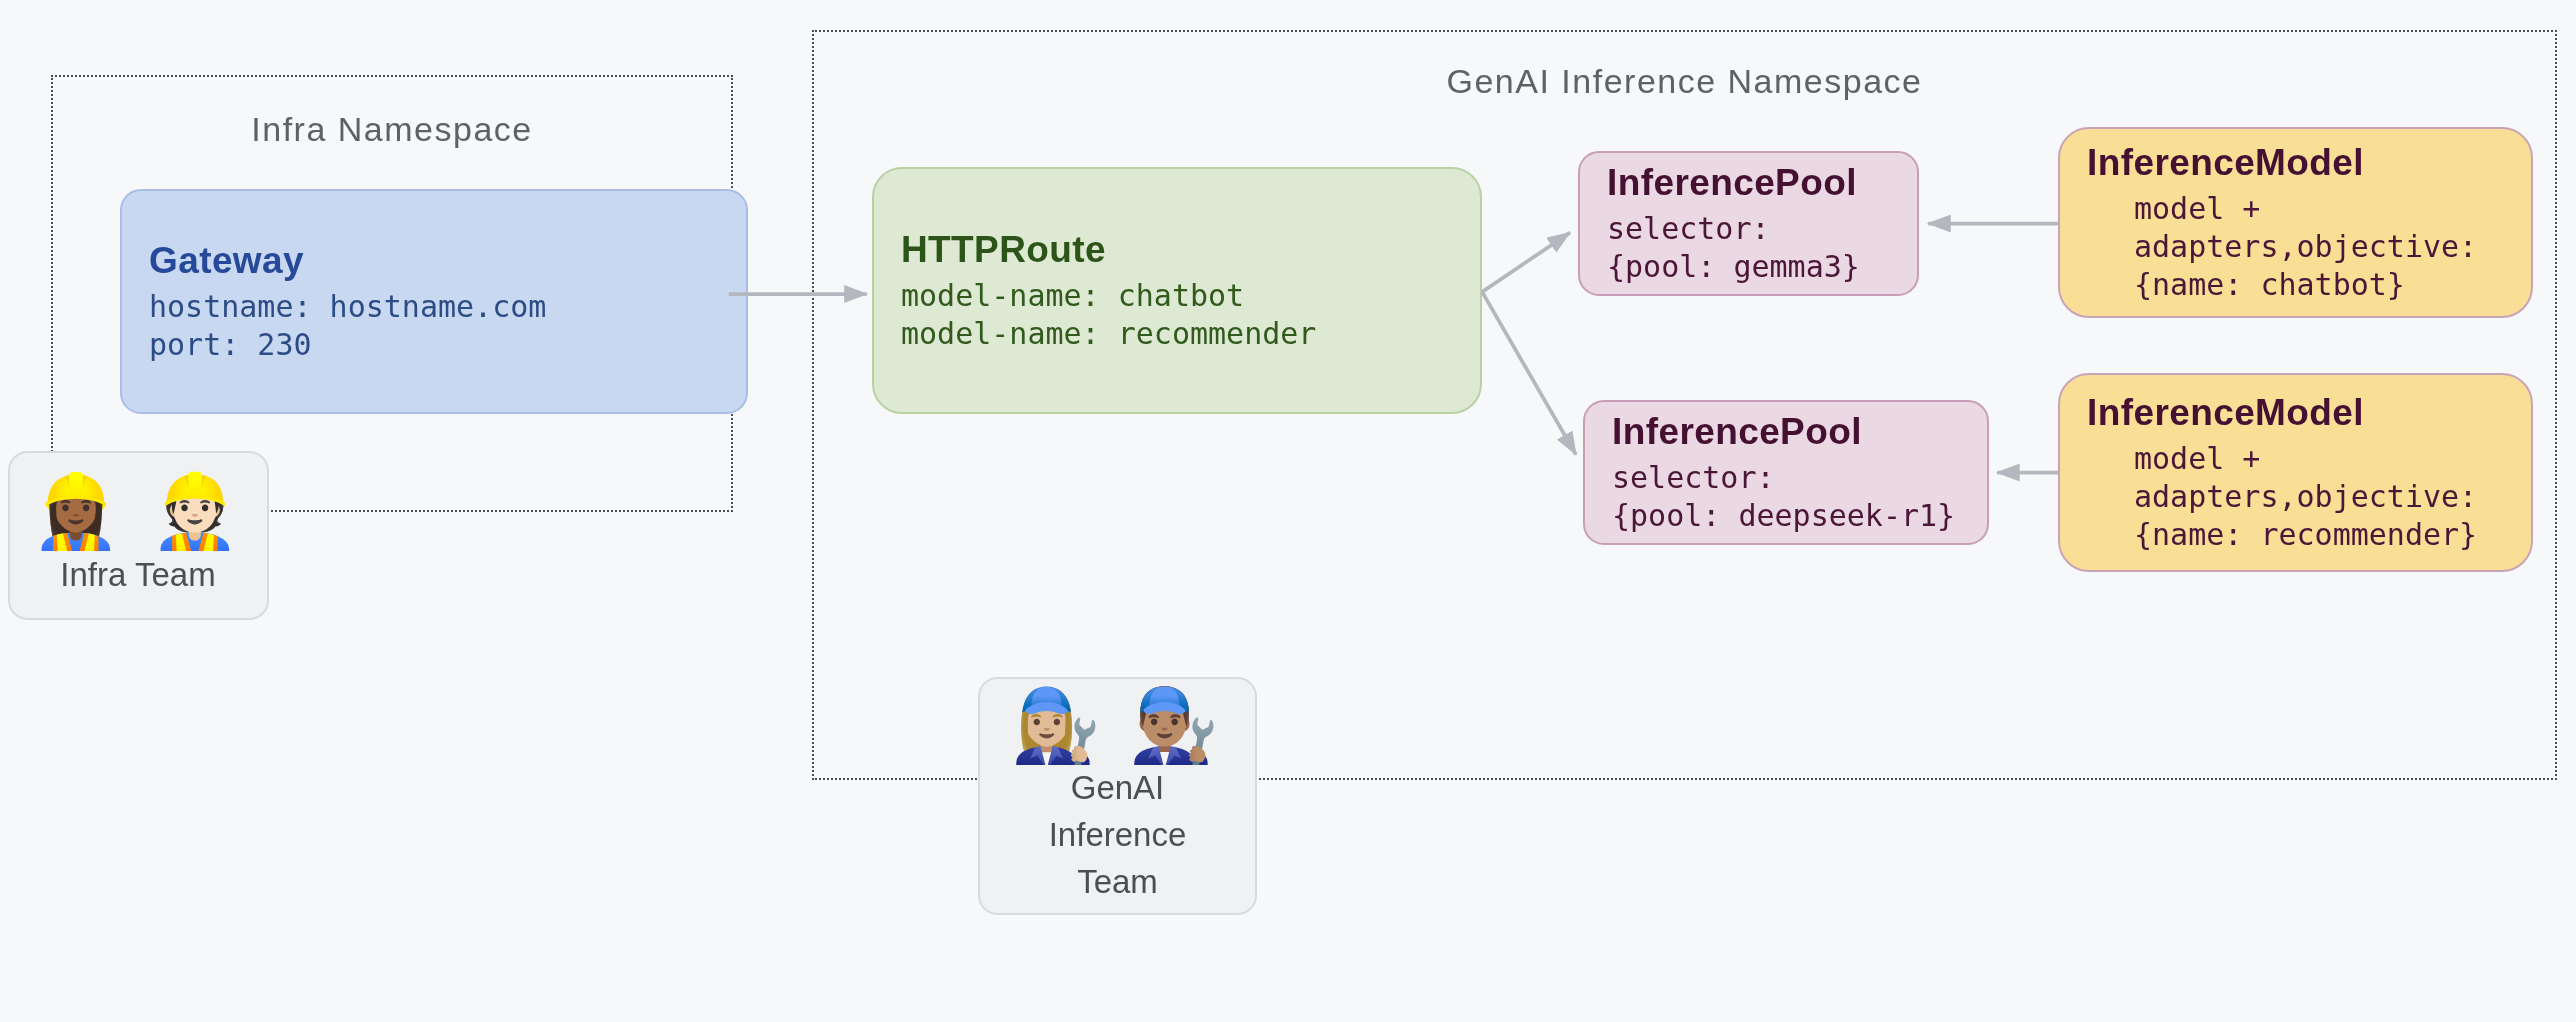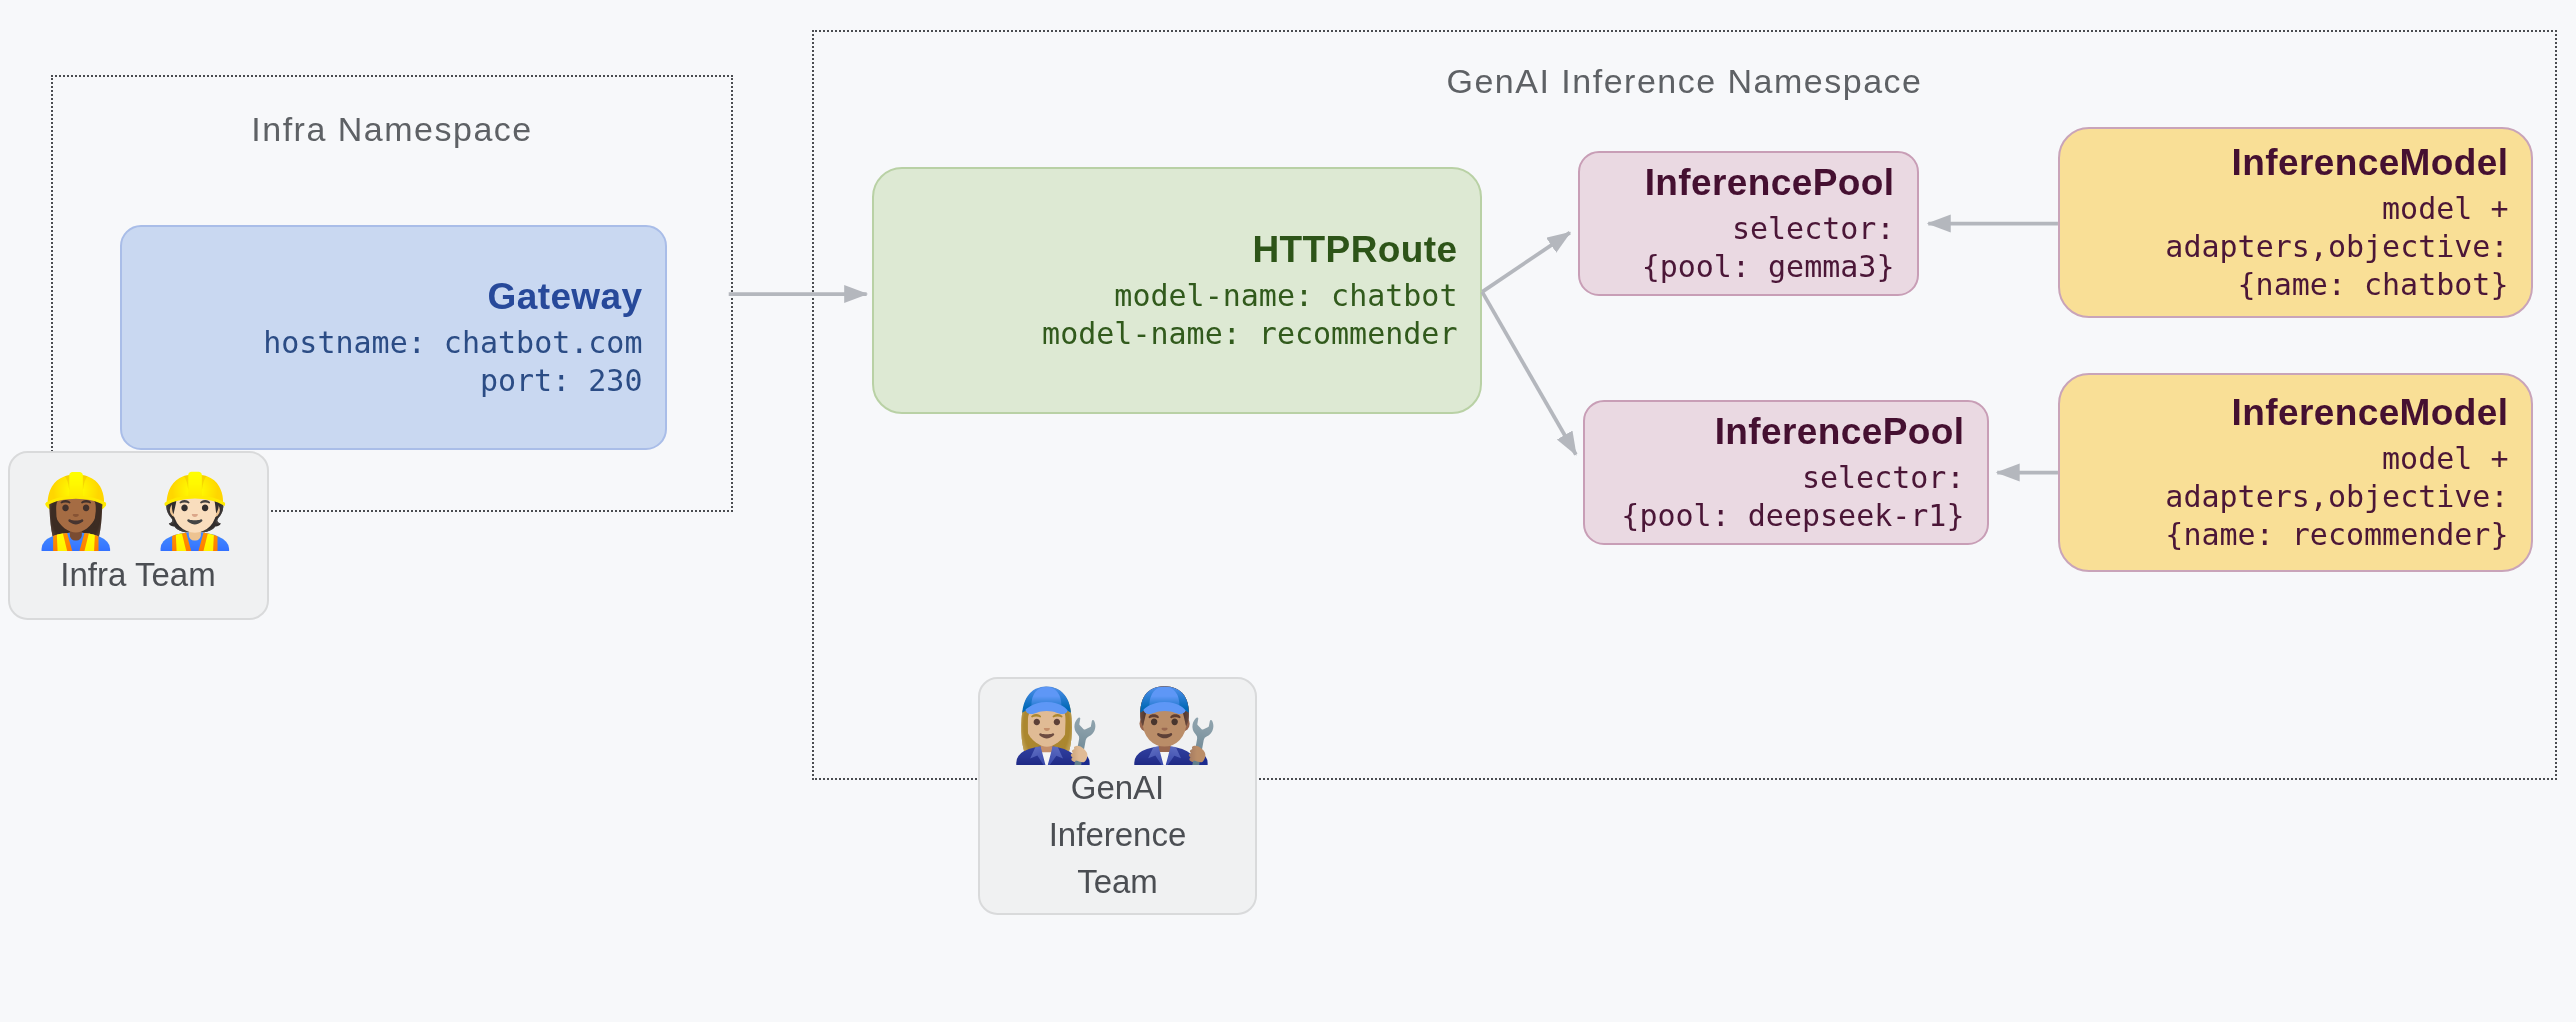--- a/index.html
+++ b/index.html
@@ -17,21 +17,21 @@
     position:absolute;left:0;right:0;text-align:center;
     font-size:34px;letter-spacing:1.5px;color:#5e6165;
     font-weight:400;
   }
 
   
   .node{
     position:absolute;z-index:5;
     border-radius:21px;border:2.2px solid;
     display:flex;flex-direction:column;justify-content:center;
-    padding:0 22.5px 0 27px;box-sizing:border-box;align-items:flex-end;
+    padding:0 22.5px 0 27px;box-sizing:border-box;
   }
   .node-title{font-weight:700;font-size:37px;margin-bottom:6px;letter-spacing:0.4px;}
   .code-line{
     font-family:"DejaVu Sans Mono", monospace;
     font-size:30px;line-height:38px;white-space:pre;
   }
 
   .gateway{background:#c9d8f1;border-color:#a9bde8;}
   .gateway .node-title{color:#27499a;}
   .gateway .code-line{color:#2b4c85;}
@@ -66,23 +66,23 @@
 <div id="canvas">
 
   <div class="ns" style="left:51px;top:75px;width:678px;height:433px;">
     <div class="ns-title" style="top:33px;">Infra Namespace</div>
   </div>
 
   <div class="ns" style="left:812px;top:30px;width:1741px;height:746px;">
     <div class="ns-title" style="top:30px;">GenAI Inference Namespace</div>
   </div>
 
-  <div class="node gateway" style="left:120px;top:189px;width:547px;height:225px;margin-top:36px;">
+  <div class="node gateway" style="left:120px;top:189px;width:628px;height:225px;">
     <div class="node-title">Gateway</div>
-    <div class="code-line">hostname: chatbot.com</div>
+    <div class="code-line">hostname: hostname.com</div>
     <div class="code-line">port: 230</div>
   </div>
 
   <div class="node httproute" style="left:872px;top:167px;width:610px;height:247px;">
     <div class="node-title">HTTPRoute</div>
     <div class="code-line">model-name: chatbot</div>
     <div class="code-line">model-name: recommender</div>
   </div>
 
   <div class="node pool" style="left:1578px;top:151px;width:341px;height:145px;">

